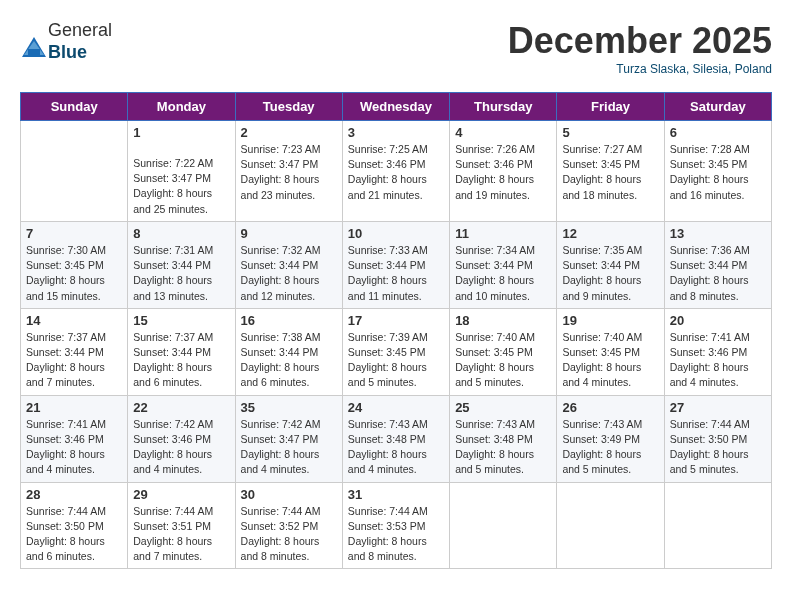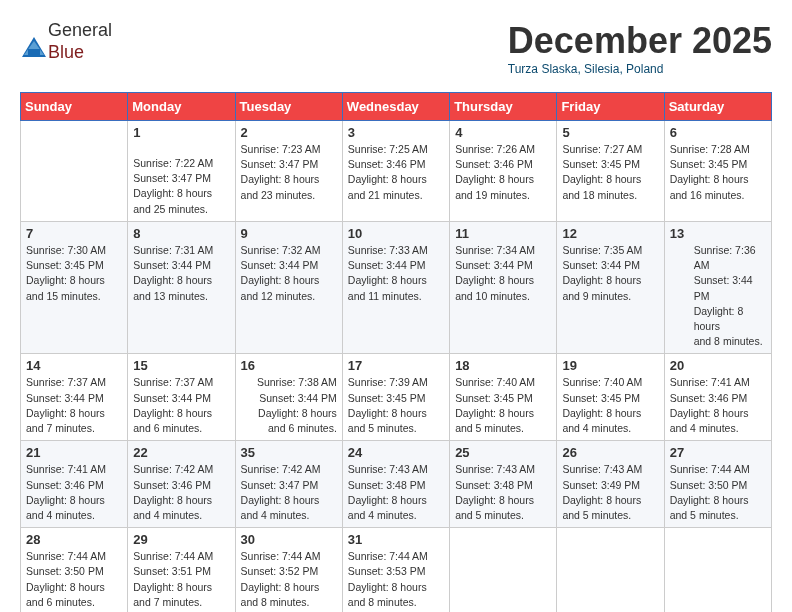--- a/index.html
+++ b/index.html
@@ -18,46 +18,47 @@
     }
     .logo {
       display: flex;
       align-items: flex-end;
     }
     .logo-text {
       font-size: 18px;
       line-height: 1.2;
     }
     .logo-text .general { color: #333; font-weight: normal; }
-    .logo-text .blue { color: #7f1d1d; font-weight: normal; }
+    .logo-text .blue { color: #0c4a6e; font-weight: bold; }
     .logo-icon {
       width: 28px;
       height: 28px;
     }
     .title-block {
+      text-align: right;
     }
     .month-title {
       font-size: 36px;
       font-weight: bold;
       color: #333;
     }
     .subtitle {
       font-size: 12px;
       color: #0c4a6e;
     }
     .calendar {
       width: 100%;
       border-collapse: collapse;
       font-size: 11px;
     }
     .calendar th {
-      background-color: #ef4444;
+      background-color: #701a75;
       color: #fff;
       padding: 6px 4px;
-      text-align: left;
+      text-align: center;
       font-size: 13px;
       font-weight: bold;
       border: 1px solid #3a6ebf;
     }
     .calendar td {
       border: 1px solid #ccc;
       vertical-align: top;
       padding: 4px 5px;
       width: 107px;
       min-height: 80px;
@@ -199,21 +200,21 @@
         </td>
         <td>
           <span class="day-num">12</span>
           <div class="day-info" style="white-space: pre-line;">Sunrise: 7:35 AM
 Sunset: 3:44 PM
 Daylight: 8 hours
 and 9 minutes.</div>
         </td>
         <td>
           <span class="day-num">13</span>
-          <div class="day-info" style="white-space: pre-line; margin-left: 24px;">Sunrise: 7:36 AM
+          <div class="day-info" style="white-space: pre-line;">Sunrise: 7:36 AM
 Sunset: 3:44 PM
 Daylight: 8 hours
 and 8 minutes.</div>
         </td>
       </tr>
       <tr>
         <td>
           <span class="day-num">14</span>
           <div class="day-info" style="white-space: pre-line;">Sunrise: 7:37 AM
 Sunset: 3:44 PM
@@ -222,21 +223,21 @@
         </td>
         <td>
           <span class="day-num">15</span>
           <div class="day-info" style="white-space: pre-line;">Sunrise: 7:37 AM
 Sunset: 3:44 PM
 Daylight: 8 hours
 and 6 minutes.</div>
         </td>
         <td>
           <span class="day-num">16</span>
-          <div class="day-info" style="white-space: pre-line; text-align: right;">Sunrise: 7:38 AM
+          <div class="day-info" style="white-space: pre-line;">Sunrise: 7:38 AM
 Sunset: 3:44 PM
 Daylight: 8 hours
 and 6 minutes.</div>
         </td>
         <td>
           <span class="day-num">17</span>
           <div class="day-info" style="white-space: pre-line;">Sunrise: 7:39 AM
 Sunset: 3:45 PM
 Daylight: 8 hours
 and 5 minutes.</div>

